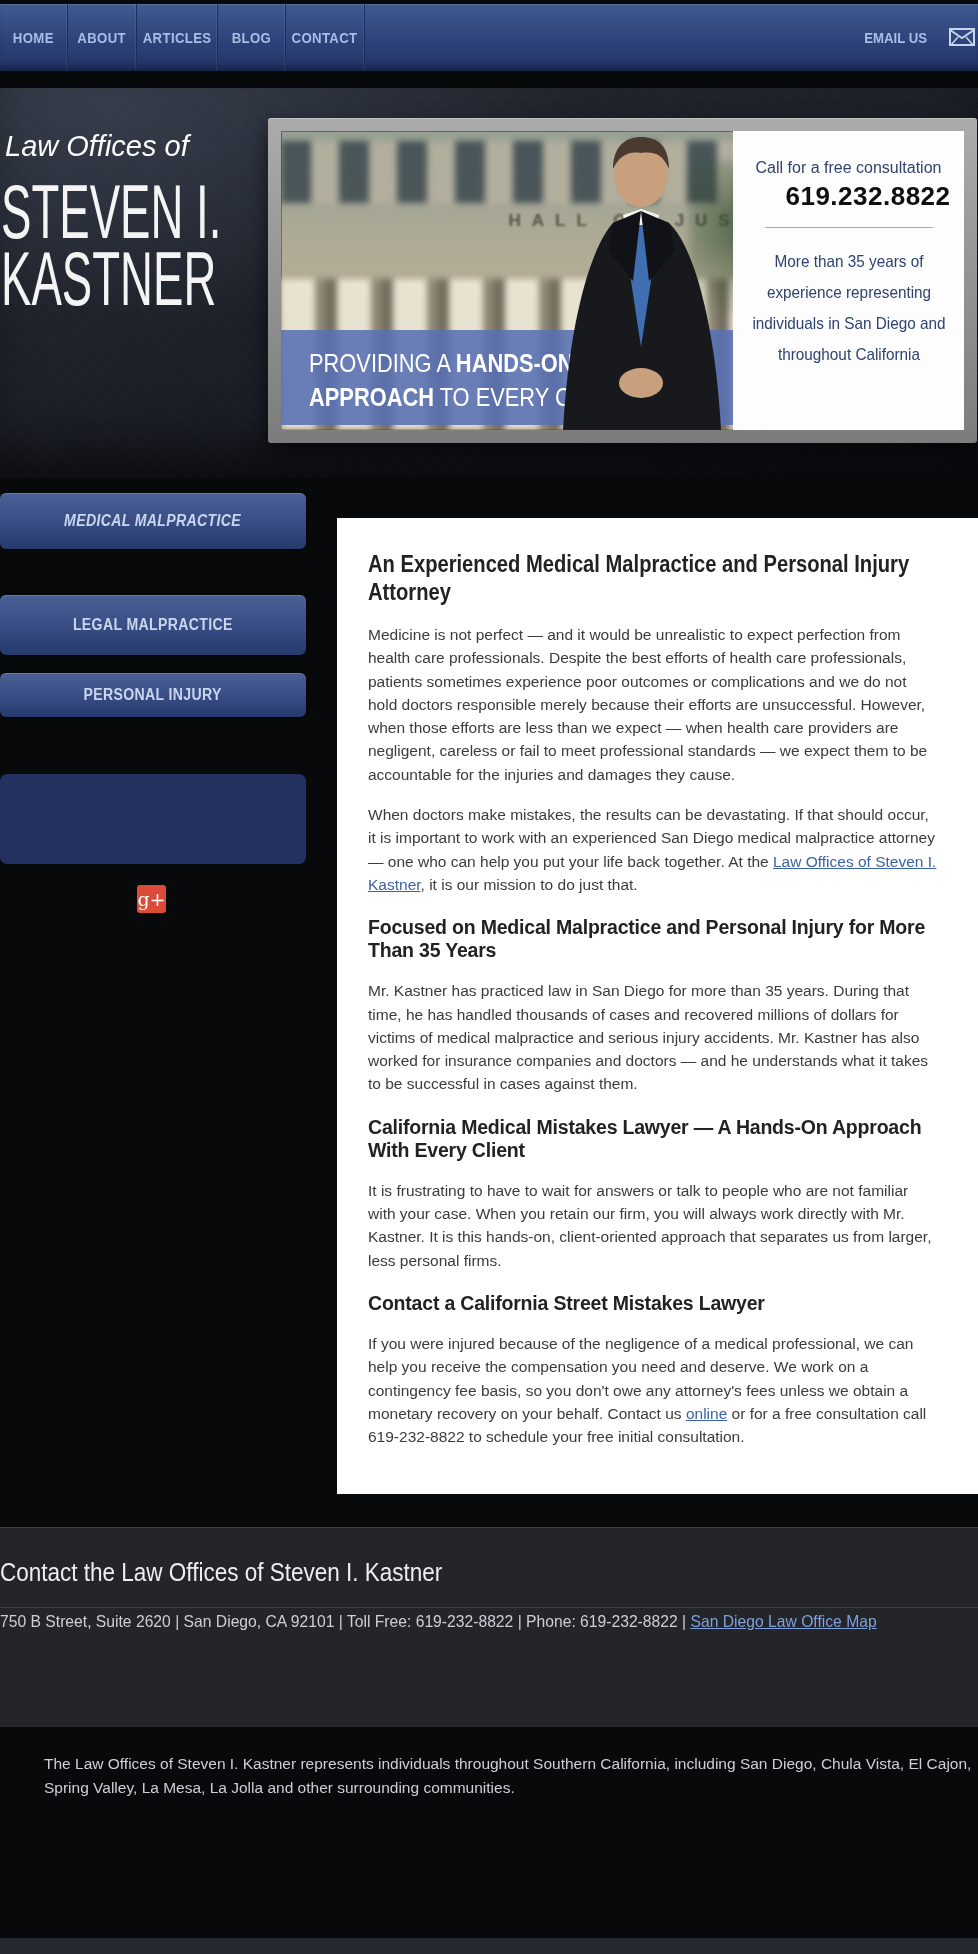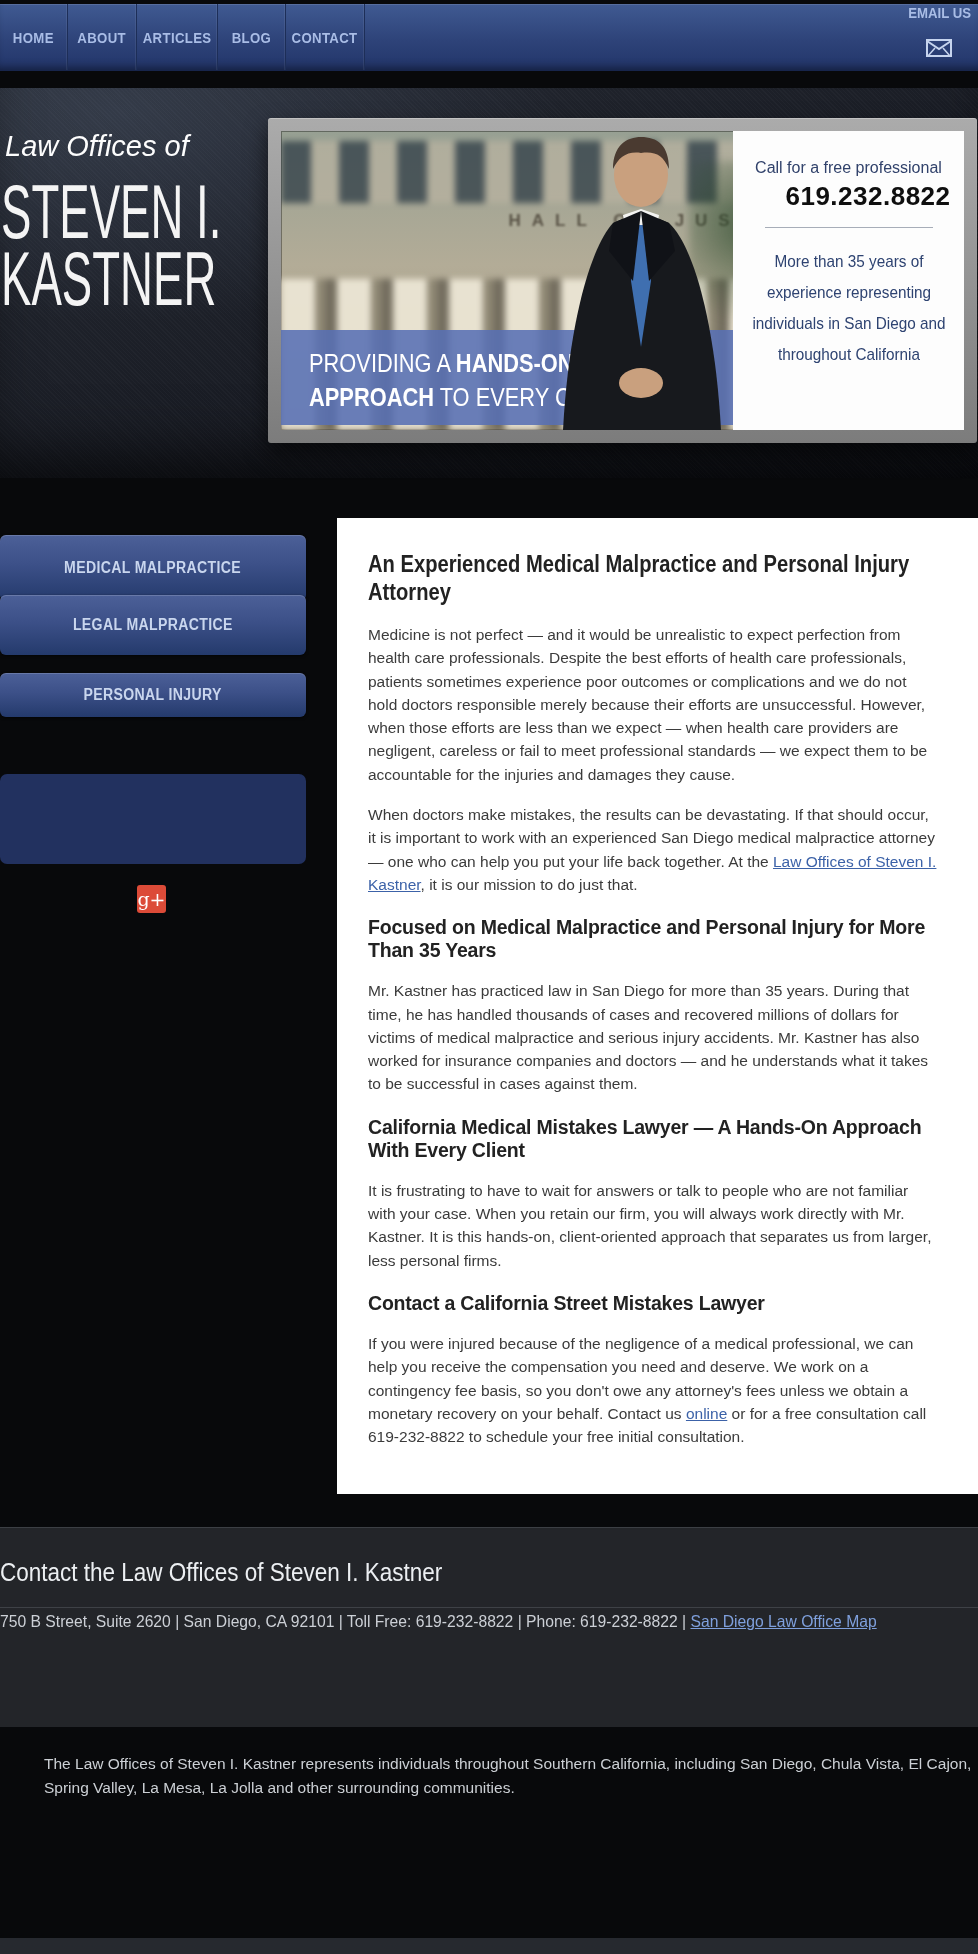--- a/index.html
+++ b/index.html
@@ -9,21 +9,21 @@
   
   .nav{position:absolute;top:4px;left:0;width:978px;height:66px;
        background:linear-gradient(#405a92,#2e4379 55%,#22356a);
        border-bottom:1px solid #17254c;
        box-shadow:inset 0 1px 0 rgba(255,255,255,.12), inset 0 -8px 10px -6px rgba(0,0,0,.45);
        display:flex;align-items:stretch;}
   .nav-item{position:relative;display:flex;align-items:center;justify-content:center;
             color:#a9bde6;font-weight:bold;font-size:15px;letter-spacing:.4px;cursor:pointer;
             border-right:1px solid #1d2e58;box-shadow:inset -1px 0 0 rgba(255,255,255,.07);}
   .nav-email{position:absolute;right:3px;top:0;height:100%;display:flex;align-items:center;gap:18px;
-             color:#a9bde6;font-weight:bold;font-size:15px;cursor:pointer;flex-direction:column;}
+             color:#a9bde6;font-weight:bold;font-size:15px;cursor:pointer;}
   .sx{display:inline-block;white-space:nowrap;}
   .c88{transform:scaleX(.88);}
 
   
   .hdr{position:absolute;top:88px;left:0;width:978px;height:390px;
        background:
          radial-gradient(ellipse 720px 340px at 12% 6%, rgba(116,136,170,.20), rgba(0,0,0,0) 62%),
          repeating-linear-gradient(45deg, rgba(255,255,255,.018) 0 1px, rgba(0,0,0,.03) 1px 3px),
          linear-gradient(160deg,#272b34,#1a1d25 55%,#0f1117 100%);
        box-shadow:inset 0 -46px 60px -24px rgba(0,0,0,.65);}
@@ -61,21 +61,21 @@
   .panel-hr{width:168px;border:0;border-top:1px solid #a7adb8;margin:15px auto 0;}
   .panel-tag{width:228px;margin:18px auto 0;font-size:17px;line-height:31px;color:#2e4371;
              transform:scaleX(.9);}
 
   
   .sbtn{position:absolute;left:0;width:306px;border-radius:6px;cursor:pointer;
         background:linear-gradient(#4c6098,#3c5088 45%,#243a6c);
         box-shadow:inset 0 1px 0 rgba(255,255,255,.16), 0 1px 3px rgba(0,0,0,.6);
         display:flex;align-items:center;justify-content:center;
         color:#c9d6ee;font-weight:bold;font-size:16px;letter-spacing:.4px;}
-  .sbtn1{top:535px;height:66px;}
+  .sbtn1{top:493px;height:56px;font-style:italic;}
   .sbtn2{top:595px;height:60px;}
   .sbtn3{top:673px;height:44px;}
   .sbox{position:absolute;left:0;top:774px;width:306px;height:90px;border-radius:7px;background:#22315f;}
   .gplus{position:absolute;left:137px;top:885px;width:29px;height:28px;background:#dc4b38;
          border-radius:3px;color:#fff;display:flex;align-items:center;justify-content:center;
          font-family:"DejaVu Serif", serif;font-size:19px;cursor:pointer;}
 
   
   .card{position:absolute;left:337px;top:518px;width:641px;height:976px;background:#ffffff;
         padding:32px 38px 0 31px;box-sizing:border-box;overflow:hidden;}
@@ -160,21 +160,21 @@
             <path d="M86,94 L98,94 L102,150 L92,216 L82,150 Z" fill="#3f6fb0"></path>
             <path d="M64,92 L92,80 L84,150 L60,120 Z" fill="#101217"></path>
             <path d="M120,92 L92,80 L100,150 L126,120 Z" fill="#101217"></path>
             <ellipse cx="92" cy="44" rx="27" ry="32" fill="#c9a07e"></ellipse>
             <path d="M64,38 C64,14 78,6 92,6 C108,6 120,14 120,38 C114,24 106,20 92,22 C78,20 70,26 64,38 Z" fill="#4a3a30"></path>
             <ellipse cx="92" cy="252" rx="22" ry="15" fill="#c9a07e"></ellipse>
           </svg>
         </div>
 
         <div class="panel">
-          <div class="panel-call">Call for a free professional</div>
+          <div class="panel-call">Call for a free consultation</div>
           <div class="panel-phone">619.232.8822</div>
           <hr class="panel-hr">
           <div class="panel-tag">More than 35 years of experience representing individuals in San Diego and throughout California</div>
         </div>
       </div>
     </div>
   </div>
 
   <div class="sbtn sbtn1">
     <span class="sx c88">MEDICAL MALPRACTICE</span>

